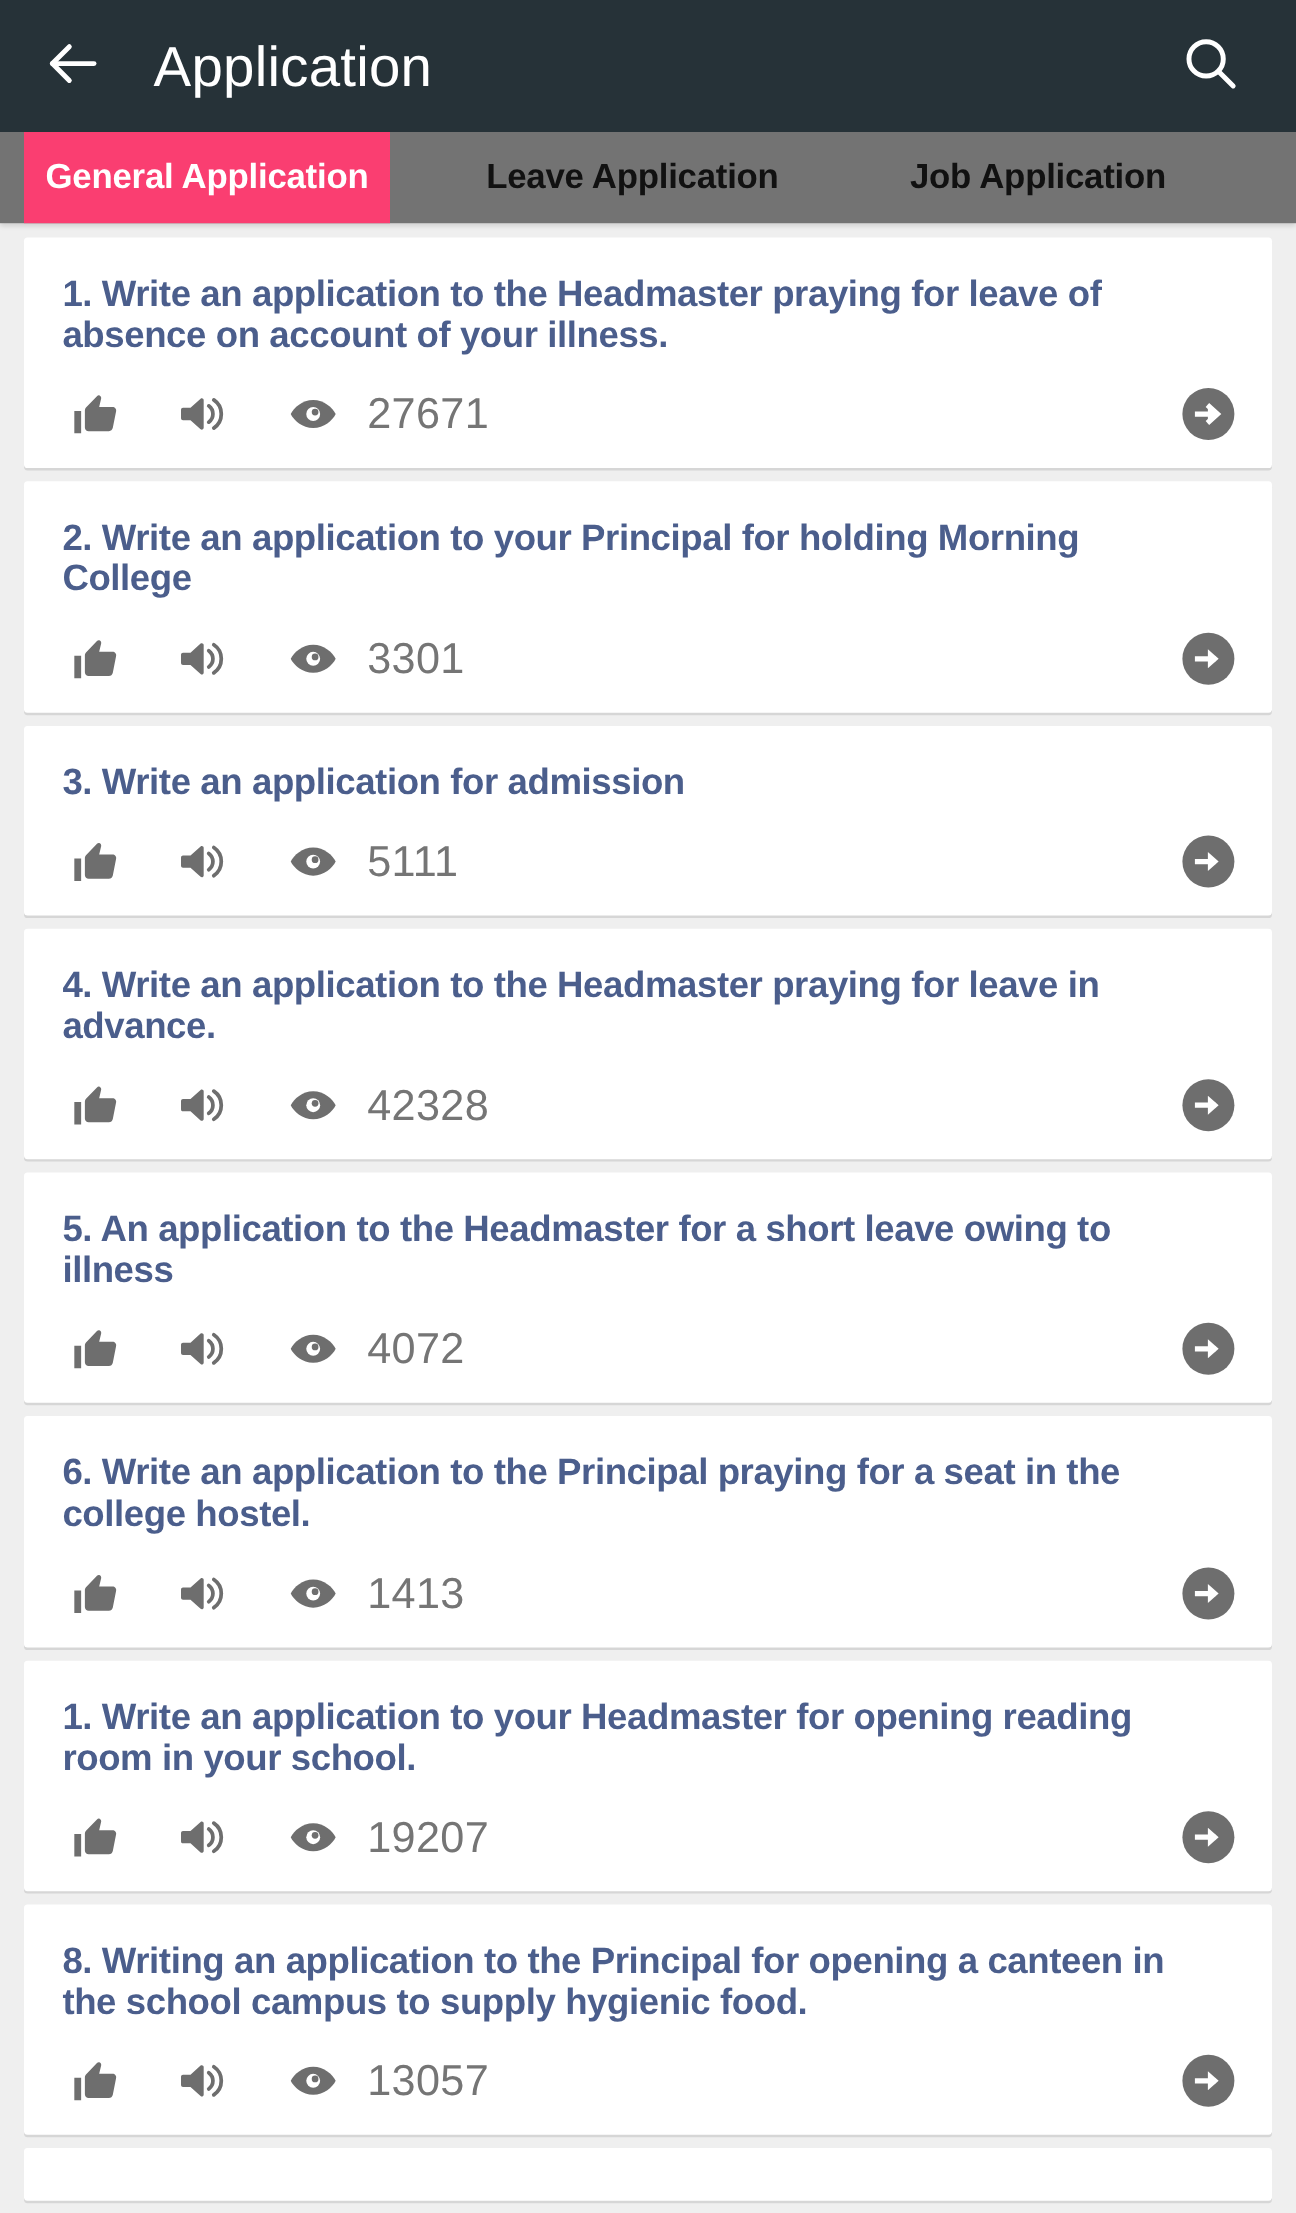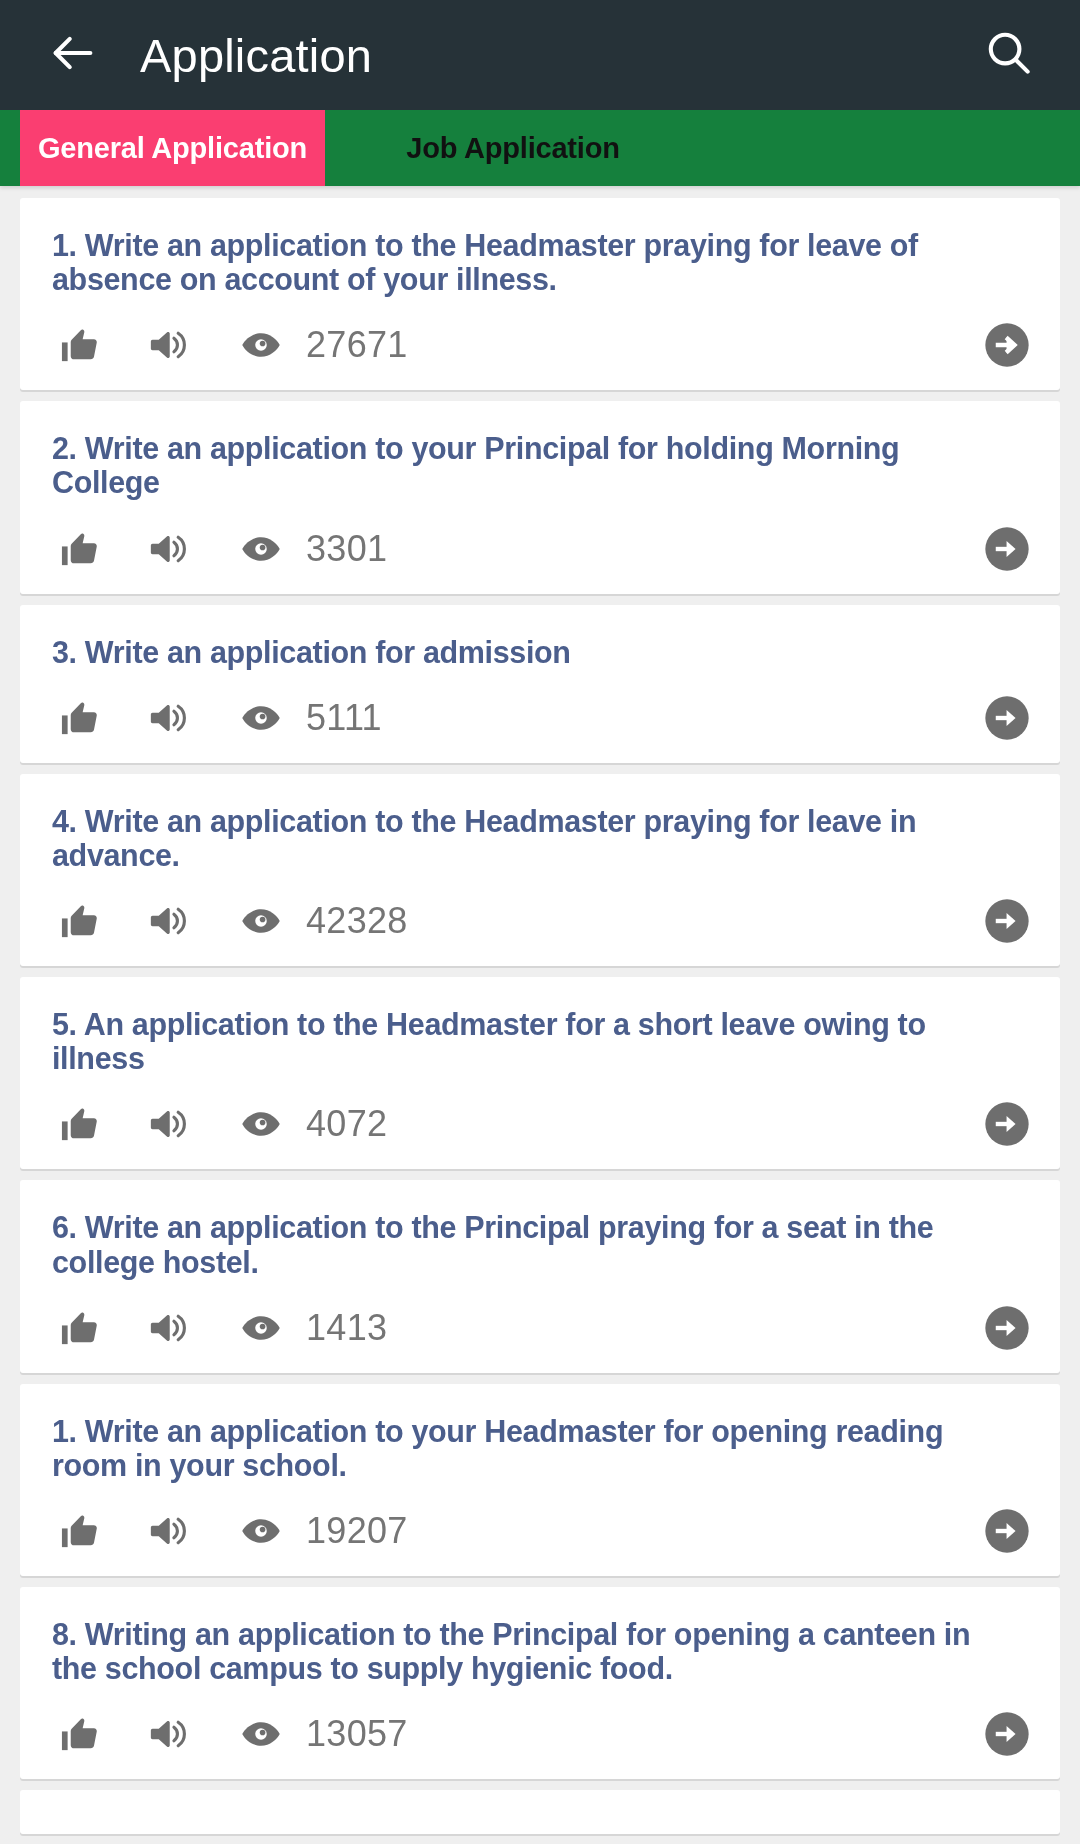--- a/index.html
+++ b/index.html
@@ -9,21 +9,21 @@
     font-family:"Liberation Sans", sans-serif;
     overflow:hidden;
   }
 
   
   .appbar{
     height:110px;
     background:#263238;
     display:flex;
     align-items:center;
-    padding:0 34px 0 40px;
+    padding:0 34px 0 28px;
     position:relative;
     z-index:5;
   }
   .back-btn{
     width:66px;height:66px;
     display:flex;align-items:center;justify-content:center;
     flex:0 0 auto;
   }
   .appbar-title{
     color:#ffffff;
@@ -37,21 +37,21 @@
   .search-btn{
     width:66px;height:66px;
     display:flex;align-items:center;justify-content:center;
     flex:0 0 auto;
     margin-right:4px;
   }
 
   
   .tabbar{
     height:76px;
-    background:#15803d;
+    background:#737373;
     display:flex;
     align-items:stretch;
     box-shadow:0 2px 4px rgba(0,0,0,.13);
     position:relative;
     z-index:4;
   }
   .tab{
     display:flex;
     align-items:center;
     justify-content:center;
@@ -146,20 +146,23 @@
         <line x1="15.1" y1="15.1" x2="20.6" y2="20.6"></line>
       </svg>
     </span>
   </div>
 </div>
 
 <div class="tabbar">
   <div class="tab t1 active">
     <span>General Application</span>
   </div>
+  <div class="tab t2">
+    <span>Leave Application</span>
+  </div>
   <div class="tab t3">
     <span>Job Application</span>
   </div>
 </div>
 
 <div class="list">
 
   <div class="card">
     <div class="card-title">1. Write an application to the Headmaster praying for leave of absence on account of your illness.</div>
     <div class="card-meta">

